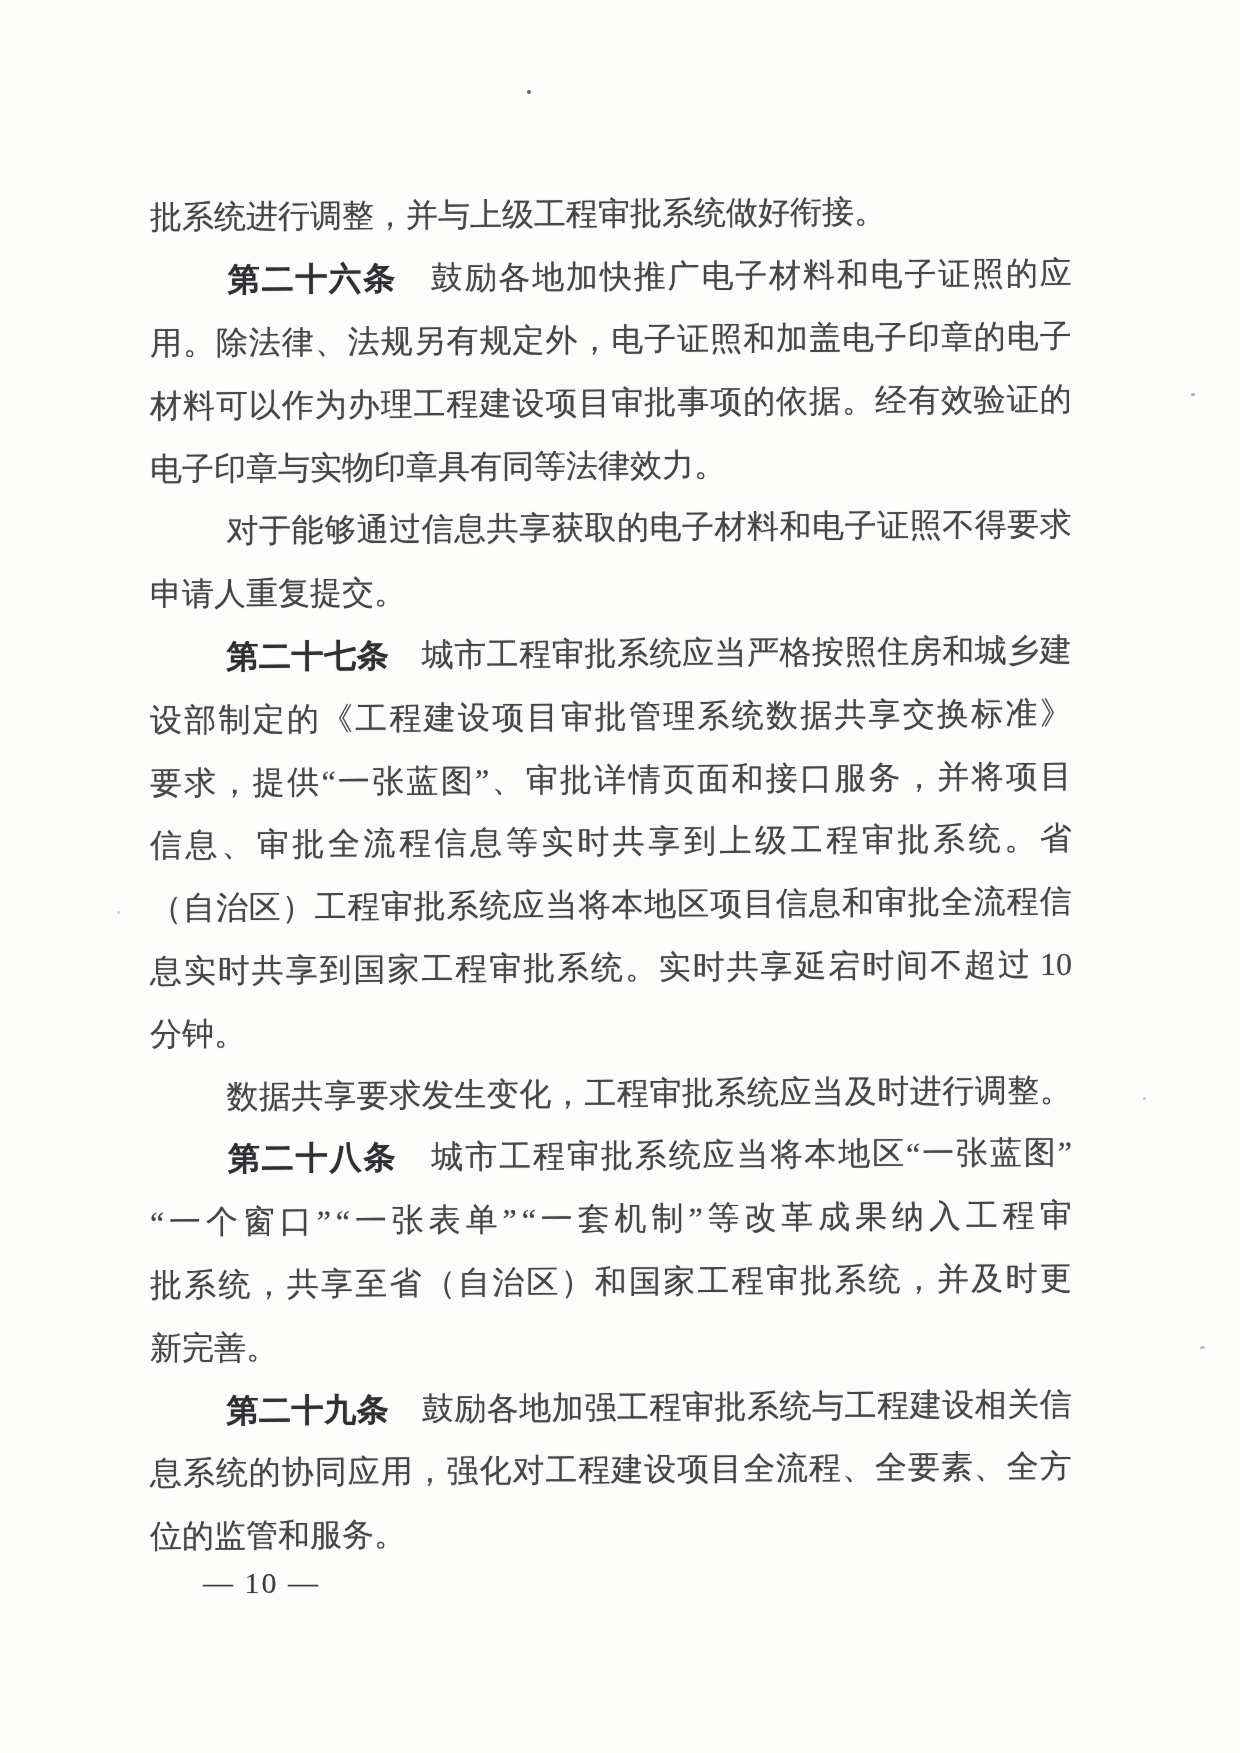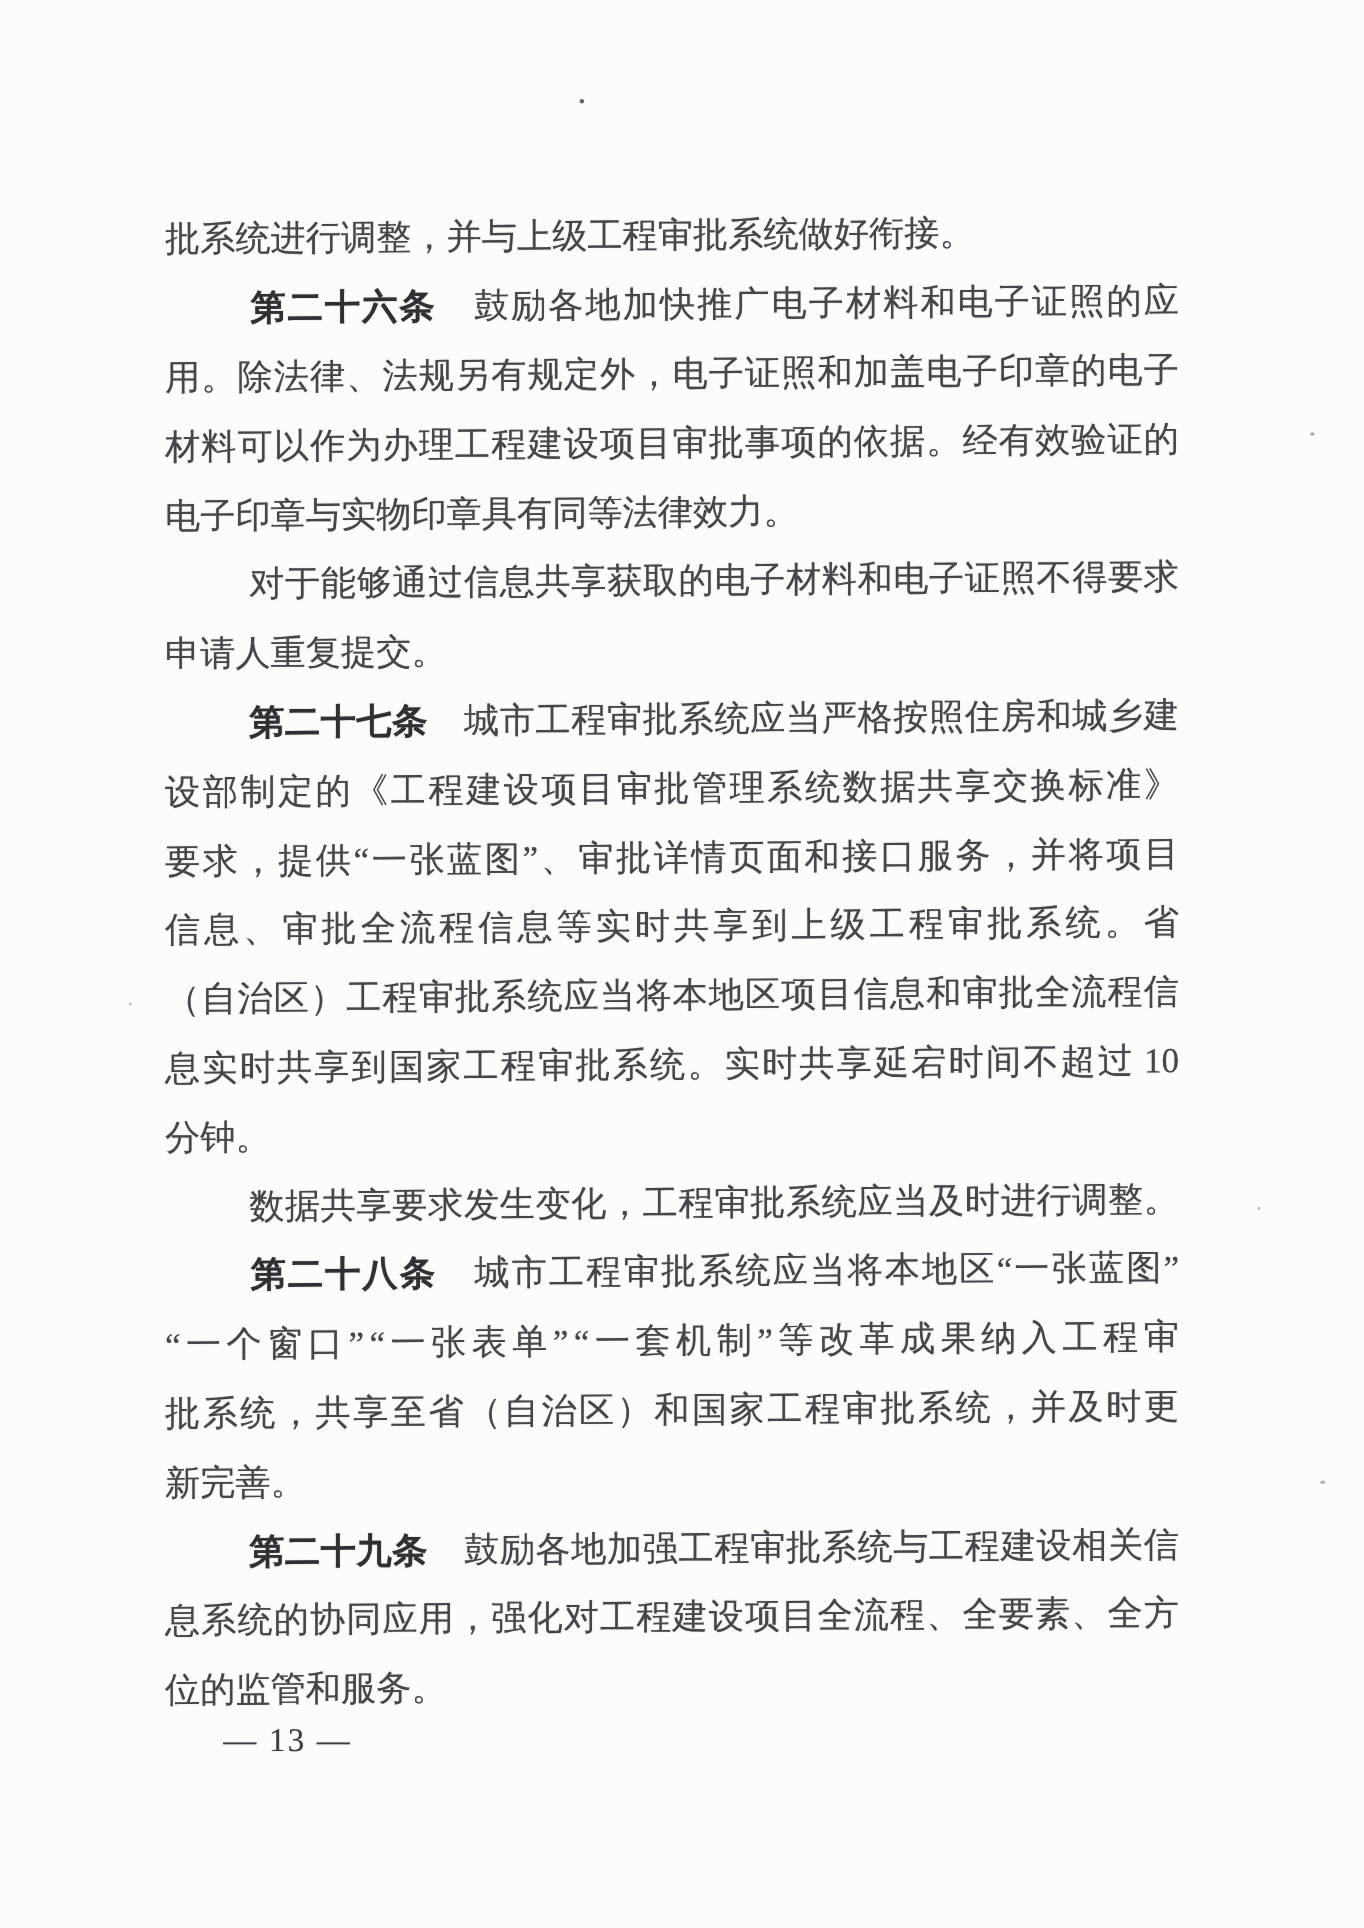--- a/index.html
+++ b/index.html
@@ -75,19 +75,19 @@
       <div class="line"><span class="tok">分</span><span class="tok">钟</span><span class="tok">。</span></div>
       <div class="line justify"><span class="indent-spacer tok"></span><span class="tok">数</span><span class="tok">据</span><span class="tok">共</span><span class="tok">享</span><span class="tok">要</span><span class="tok">求</span><span class="tok">发</span><span class="tok">生</span><span class="tok">变</span><span class="tok">化</span><span class="tok">，</span><span class="tok">工</span><span class="tok">程</span><span class="tok">审</span><span class="tok">批</span><span class="tok">系</span><span class="tok">统</span><span class="tok">应</span><span class="tok">当</span><span class="tok">及</span><span class="tok">时</span><span class="tok">进</span><span class="tok">行</span><span class="tok">调</span><span class="tok">整</span><span class="tok">。</span></div>
       <div class="line justify"><span class="indent-spacer tok"></span><span class="tok article-no">第</span><span class="tok article-no">二</span><span class="tok article-no">十</span><span class="tok article-no">八</span><span class="tok article-no">条</span><span class="tok">　</span><span class="tok">城</span><span class="tok">市</span><span class="tok">工</span><span class="tok">程</span><span class="tok">审</span><span class="tok">批</span><span class="tok">系</span><span class="tok">统</span><span class="tok">应</span><span class="tok">当</span><span class="tok">将</span><span class="tok">本</span><span class="tok">地</span><span class="tok">区</span><span class="tok">“</span><span class="tok">一</span><span class="tok">张</span><span class="tok">蓝</span><span class="tok">图</span><span class="tok">”</span></div>
       <div class="line justify"><span class="tok">“</span><span class="tok">一</span><span class="tok">个</span><span class="tok">窗</span><span class="tok">口</span><span class="tok">”</span><span class="tok">“</span><span class="tok">一</span><span class="tok">张</span><span class="tok">表</span><span class="tok">单</span><span class="tok">”</span><span class="tok">“</span><span class="tok">一</span><span class="tok">套</span><span class="tok">机</span><span class="tok">制</span><span class="tok">”</span><span class="tok">等</span><span class="tok">改</span><span class="tok">革</span><span class="tok">成</span><span class="tok">果</span><span class="tok">纳</span><span class="tok">入</span><span class="tok">工</span><span class="tok">程</span><span class="tok">审</span></div>
       <div class="line justify"><span class="tok">批</span><span class="tok">系</span><span class="tok">统</span><span class="tok">，</span><span class="tok">共</span><span class="tok">享</span><span class="tok">至</span><span class="tok">省</span><span class="tok">（</span><span class="tok">自</span><span class="tok">治</span><span class="tok">区</span><span class="tok">）</span><span class="tok">和</span><span class="tok">国</span><span class="tok">家</span><span class="tok">工</span><span class="tok">程</span><span class="tok">审</span><span class="tok">批</span><span class="tok">系</span><span class="tok">统</span><span class="tok">，</span><span class="tok">并</span><span class="tok">及</span><span class="tok">时</span><span class="tok">更</span></div>
       <div class="line"><span class="tok">新</span><span class="tok">完</span><span class="tok">善</span><span class="tok">。</span></div>
       <div class="line justify"><span class="indent-spacer tok"></span><span class="tok article-no">第</span><span class="tok article-no">二</span><span class="tok article-no">十</span><span class="tok article-no">九</span><span class="tok article-no">条</span><span class="tok">　</span><span class="tok">鼓</span><span class="tok">励</span><span class="tok">各</span><span class="tok">地</span><span class="tok">加</span><span class="tok">强</span><span class="tok">工</span><span class="tok">程</span><span class="tok">审</span><span class="tok">批</span><span class="tok">系</span><span class="tok">统</span><span class="tok">与</span><span class="tok">工</span><span class="tok">程</span><span class="tok">建</span><span class="tok">设</span><span class="tok">相</span><span class="tok">关</span><span class="tok">信</span></div>
       <div class="line justify"><span class="tok">息</span><span class="tok">系</span><span class="tok">统</span><span class="tok">的</span><span class="tok">协</span><span class="tok">同</span><span class="tok">应</span><span class="tok">用</span><span class="tok">，</span><span class="tok">强</span><span class="tok">化</span><span class="tok">对</span><span class="tok">工</span><span class="tok">程</span><span class="tok">建</span><span class="tok">设</span><span class="tok">项</span><span class="tok">目</span><span class="tok">全</span><span class="tok">流</span><span class="tok">程</span><span class="tok">、</span><span class="tok">全</span><span class="tok">要</span><span class="tok">素</span><span class="tok">、</span><span class="tok">全</span><span class="tok">方</span></div>
       <div class="line"><span class="tok">位</span><span class="tok">的</span><span class="tok">监</span><span class="tok">管</span><span class="tok">和</span><span class="tok">服</span><span class="tok">务</span><span class="tok">。</span></div>
     </div>
-  <div class="page-number">— 13 —</div>
+  <div class="page-number">— 10 —</div>
   <div class="speck speck1"></div>
   <div class="speck speck2"></div>
   <div class="speck speck3"></div>
   <div class="speck speck4"></div>
   <div class="speck speck5"></div>
 </div>
 
 </body></html>

